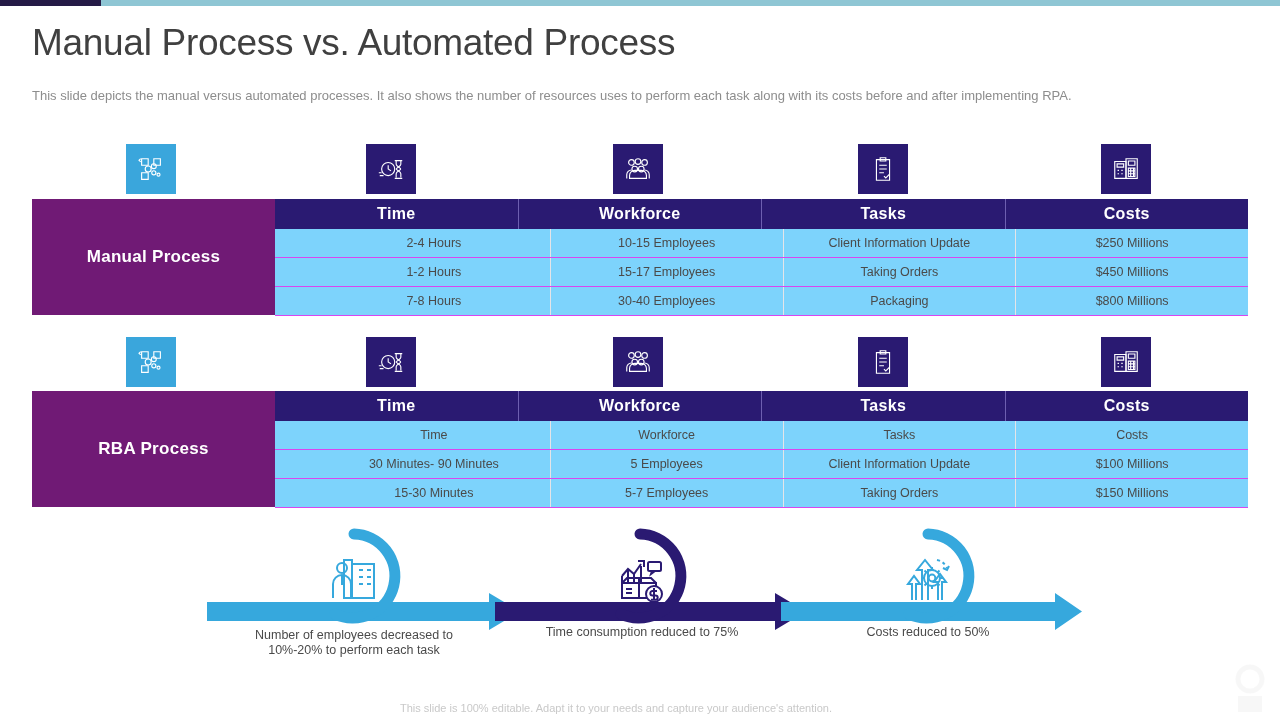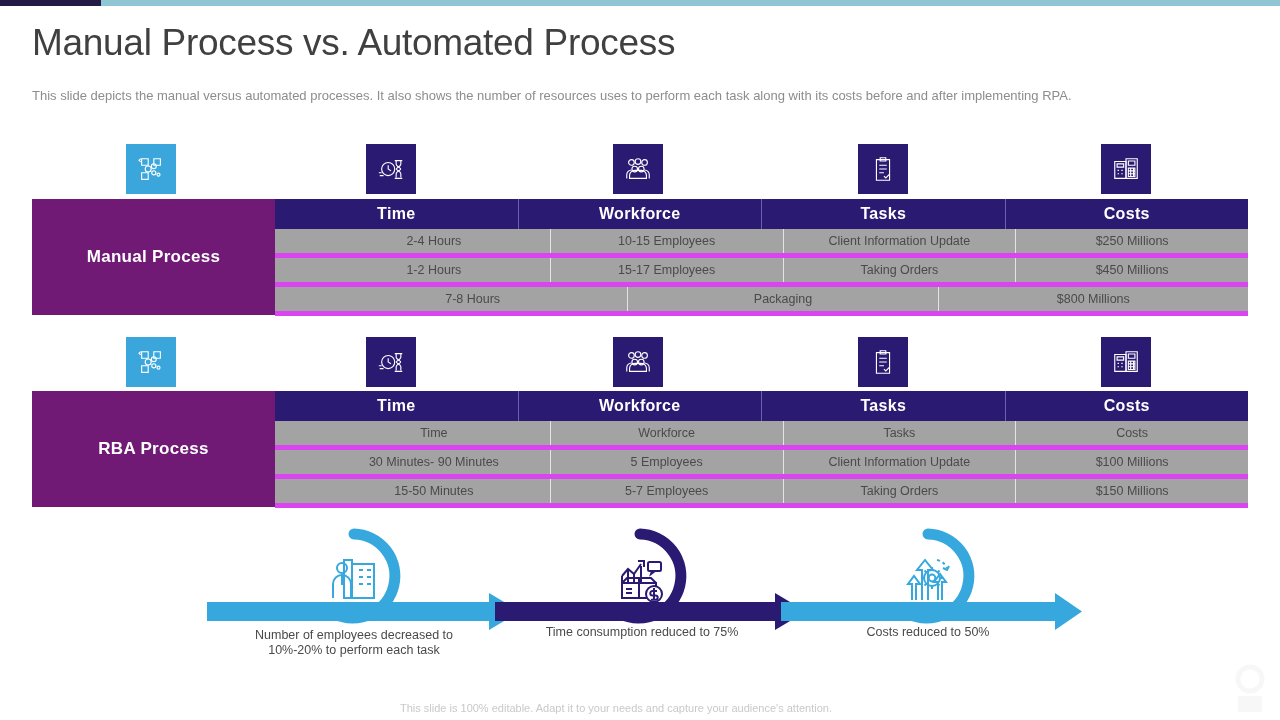--- a/index.html
+++ b/index.html
@@ -50,21 +50,21 @@
 
   .hdr-row { display: flex; height: 30px; }
   .hdr-cell {
     flex: 1; background: #2a1a72; color: #ffffff;
     font-size: 16px; font-weight: bold; letter-spacing: .3px;
     display: flex; align-items: center; justify-content: center;
     border-right: 1px solid #6d5fb0;
   }
   .hdr-cell:last-child { border-right: none; }
 
-  .body-row { display: flex; height: 29px; border-bottom: 5px solid #d946ef; background: #a3a3a3; padding-left: 43px; }
+  .body-row { display: flex; height: 29px; border-bottom: 1px solid #d946ef; background: #7dd3fc; padding-left: 43px; }
   .body-row.first { border-top: none; }
   .body-cell {
     flex: 1; font-size: 12.5px; color: #4a4a4a;
     display: flex; align-items: center; justify-content: center;
     border-right: 1px solid #e4e4e8;
     white-space: nowrap;
   }
   .body-cell:last-child { border-right: none; }
 
   
@@ -167,20 +167,21 @@
           <div class="body-cell">$250 Millions</div>
         </div>
         <div class="body-row">
           <div class="body-cell">1-2 Hours</div>
           <div class="body-cell">15-17 Employees</div>
           <div class="body-cell">Taking Orders</div>
           <div class="body-cell">$450 Millions</div>
         </div>
         <div class="body-row">
           <div class="body-cell">7-8 Hours</div>
+          <div class="body-cell">30-40 Employees</div>
           <div class="body-cell">Packaging</div>
           <div class="body-cell">$800 Millions</div>
         </div>
       </div>
     </div>
   </div>
 
   <div class="icon-row" style="top:337px">
     <div class="icon-tile cyan" style="left:126px">
       <svg width="30" height="30" viewBox="0 0 32 32" fill="none" stroke="#ffffff" stroke-width="1.2">
@@ -251,21 +252,21 @@
           <div class="body-cell">Tasks</div>
           <div class="body-cell">Costs</div>
         </div>
         <div class="body-row">
           <div class="body-cell">30  Minutes- 90 Minutes</div>
           <div class="body-cell">5 Employees</div>
           <div class="body-cell">Client Information Update</div>
           <div class="body-cell">$100 Millions</div>
         </div>
         <div class="body-row">
-          <div class="body-cell">15-50 Minutes</div>
+          <div class="body-cell">15-30 Minutes</div>
           <div class="body-cell">5-7 Employees</div>
           <div class="body-cell">Taking Orders</div>
           <div class="body-cell">$150 Millions</div>
         </div>
       </div>
     </div>
   </div>
 
   <div class="timeline">
 

